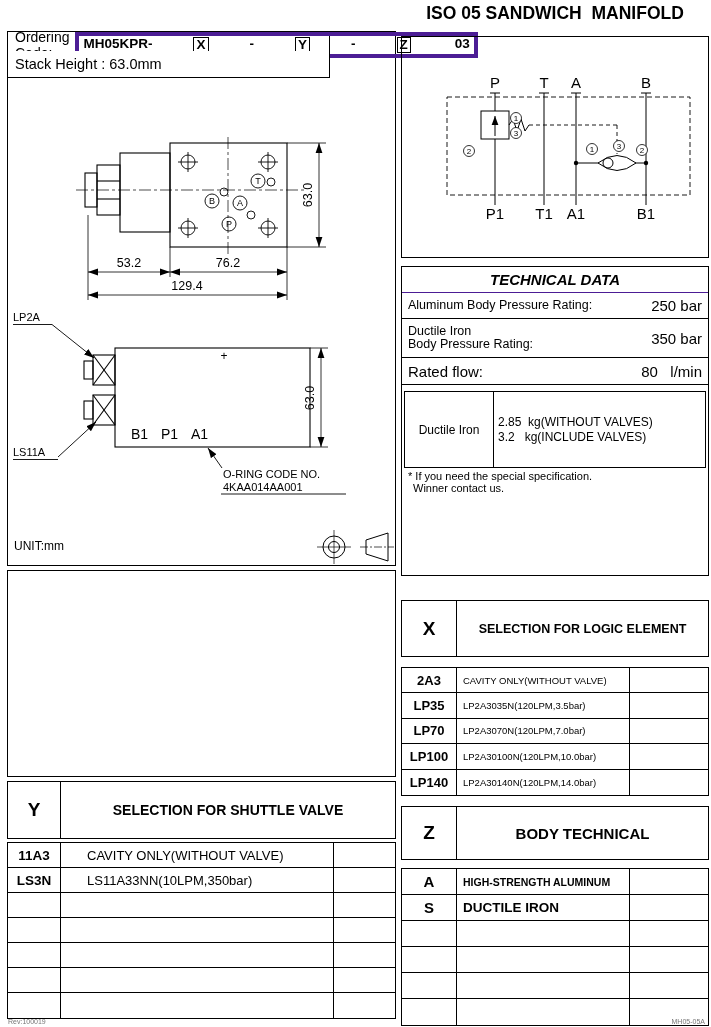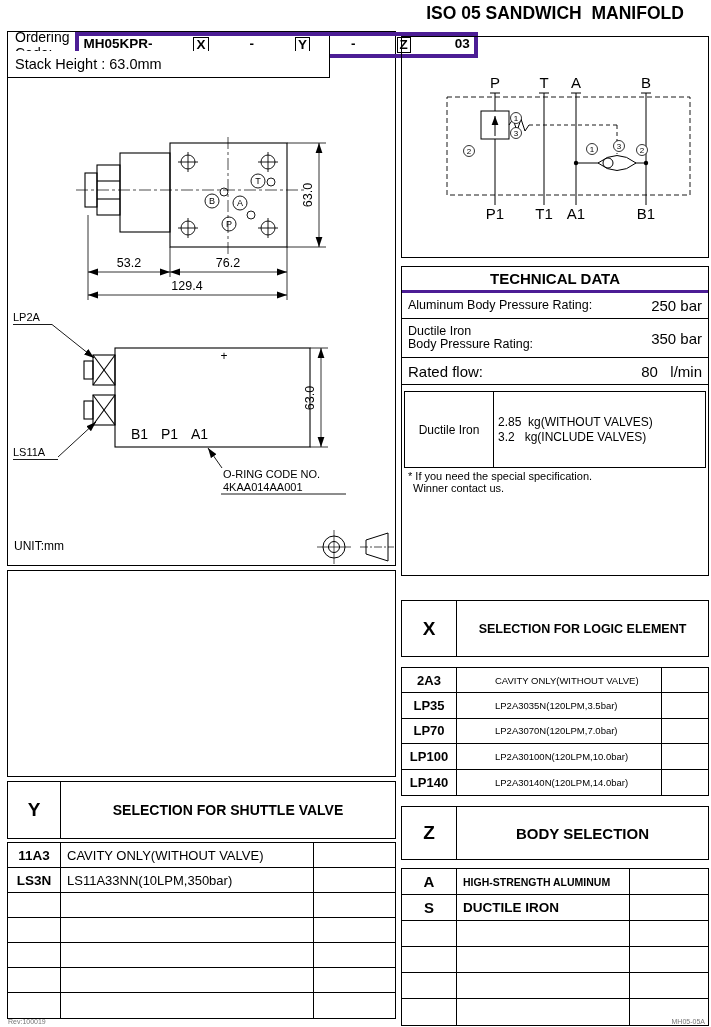--- a/index.html
+++ b/index.html
@@ -20,22 +20,22 @@
   .lb{display:inline-block;border:1px solid #000;padding:0 2px;margin:0 1px;font-weight:bold;line-height:1.05;}
   .sbox{position:absolute;left:7px;top:51px;width:323px;height:27px;border:1px solid #000;border-top:none;
         background:#fff;display:flex;align-items:center;padding:0 7px;font-size:14.5px;}
   .unit{position:absolute;left:14px;top:539px;font-size:12px;}
   .emptybox{position:absolute;left:7px;top:570px;width:389px;height:207px;border:1px solid #000;}
 
   .schembox{position:absolute;left:401px;top:36px;width:308px;height:222px;border:1px solid #000;}
 
   .techbox{position:absolute;left:401px;top:266px;width:308px;height:310px;border:1px solid #000;
            display:flex;flex-direction:column;}
-  .ttl{height:26px;border-bottom:3px solid #4c1d95;display:flex;align-items:center;justify-content:center;
-       font-weight:bold;font-size:15px;}
+  .ttl{height:26px;border-bottom:1px solid #4c1d95;display:flex;align-items:center;justify-content:center;
+       font-weight:bold;font-size:15px;font-style:italic;}
   .trr{border-bottom:1px solid #000;display:flex;align-items:center;justify-content:space-between;padding:0 6px;}
   .tr1{height:26px;}
   .tr2{height:39px;}
   .tr3{height:27px;}
   .lab13{font-size:12.5px;line-height:13.5px;}
   .lab15{font-size:15px;}
   .val15{font-size:15px;}
   .cart{height:85px;border-bottom:1px solid #000;font-size:14px;}
   .lbs{display:inline-block;border:1px solid #000;padding:0 1px;margin:0 1px;font-weight:bold;
        font-size:11px;line-height:1.05;}
@@ -53,23 +53,23 @@
       border-right:1px solid #000;}
   .ht{flex:1;display:flex;align-items:center;justify-content:center;font-weight:bold;text-align:center;}
   .tbody{position:absolute;border:1px solid #000;background:#fff;}
   .trow{display:flex;border-bottom:1px solid #000;}
   .trow:last-child{border-bottom:none;}
   .c1{border-right:1px solid #000;display:flex;align-items:center;justify-content:center;font-weight:bold;}
   .c2{border-right:1px solid #000;display:flex;align-items:center;padding-left:6px;}
   .c3{flex:1;}
 
   .yt .hk{width:53px;} .yt .ht{font-size:14px;}
-  .ytb .trow{height:25px;} .ytb .c1{width:53px;font-size:13.5px;} .ytb .c2{width:253px;font-size:13px;}
+  .ytb .trow{height:25px;gap:20px;} .ytb .c1{width:53px;font-size:13.5px;} .ytb .c2{width:253px;font-size:13px;}
   .xt .hk{width:55px;} .xt .ht{font-size:12.5px;}
-  .xtb .trow{height:25.4px;gap:32px;} .xtb .c1{width:55px;font-size:13px;} .xtb .c2{width:173px;font-size:9.5px;}
+  .xtb .trow{height:25.4px;} .xtb .c1{width:55px;font-size:13px;} .xtb .c2{width:173px;font-size:9.5px;}
   .zt .hk{width:55px;} .zt .ht{font-size:15px;}
   .ztb .trow{height:26px;} .ztb .c1{width:55px;font-size:15px;} .ztb .c2{width:173px;font-weight:bold;}
   .zdA{font-size:10.5px;} .zdS{font-size:13.5px;}
 
   .foot{position:absolute;font-size:7px;color:#777;}
 </style>
 </head>
 <body>
 
 <div class="page">
@@ -371,21 +371,21 @@
       </div>
     <div class="trow">
         <div class="c1"></div>
         <div class="c2"></div>
         <div class="c3"></div>
       </div>
   </div>
 
   <div class="thead zt" style="left:401px;top:806px;width:308px;height:54px;">
     <div class="hk">Z</div>
-    <div class="ht">BODY SELECTION</div>
+    <div class="ht">BODY TECHNICAL</div>
   </div>
   <div class="tbody ztb" style="left:401px;top:868px;width:308px;">
     <div class="trow">
       <div class="c1">A</div>
       <div class="c2 zdA">HIGH-STRENGTH ALUMINUM</div>
       <div class="c3"></div>
     </div>
     <div class="trow">
       <div class="c1">S</div>
       <div class="c2 zdS">DUCTILE IRON</div>

